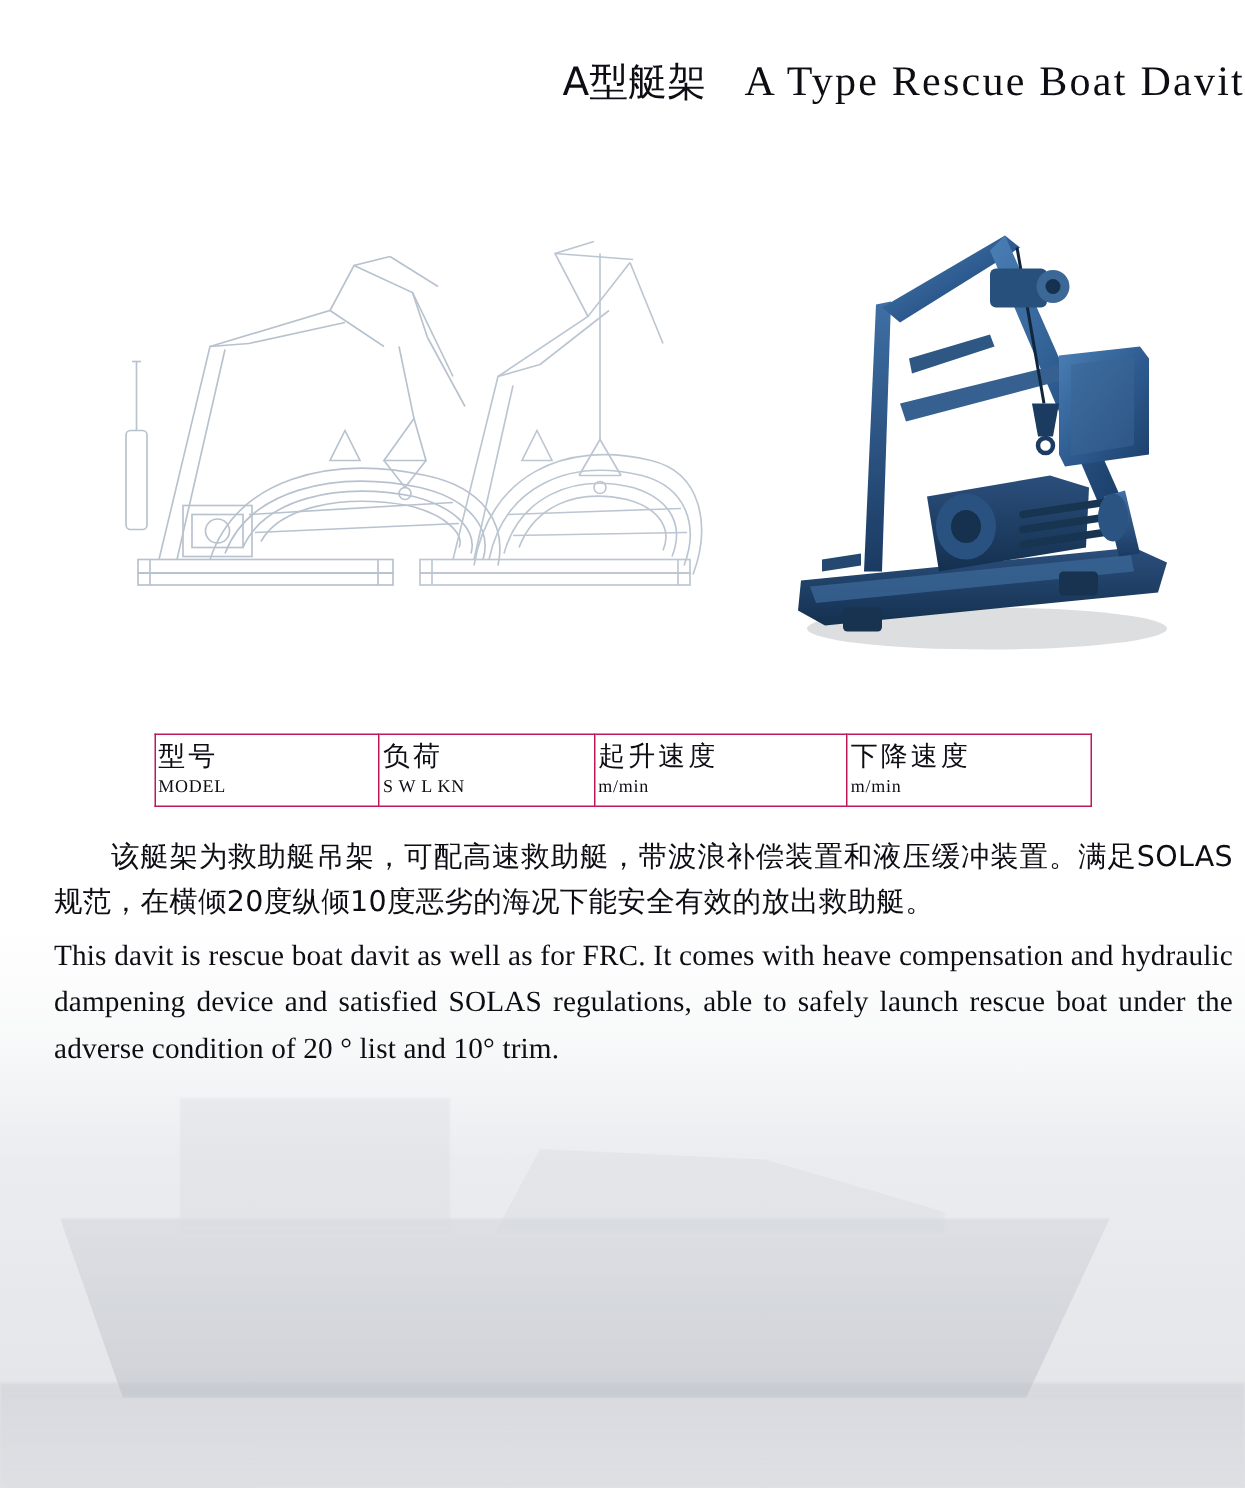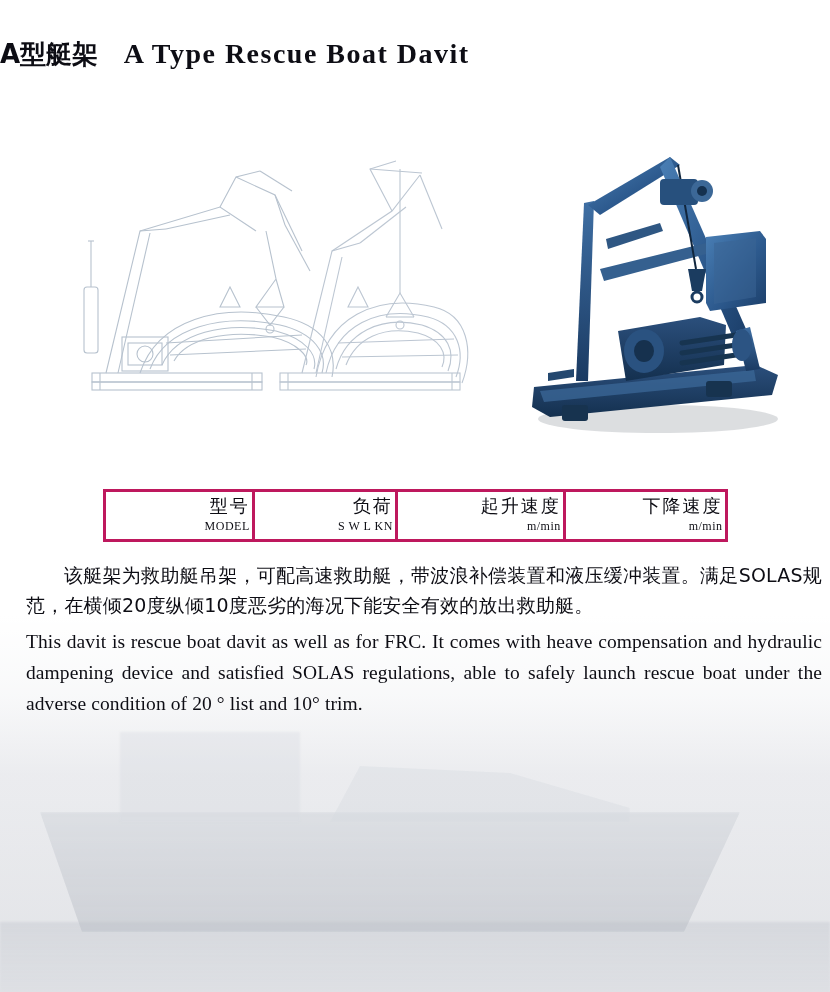--- a/index.html
+++ b/index.html
@@ -58,23 +58,23 @@
     left: 0; right: 0; bottom: 0;
     height: 70px;
     background: linear-gradient(to bottom, rgba(176,182,192,0.5), rgba(205,209,216,0.35));
     filter: blur(1px);
   }
 
   .page { position: relative; z-index: 2; padding: 0; }
 
   
   .title {
-    text-align: left;
+    text-align: right;
     font-size: 28px;
-    font-weight: bold;
+    font-weight: normal;
     letter-spacing: 0.5px;
     padding-top: 18px;
     white-space: nowrap;
   }
   .title .cn { font-family: "DejaVu Sans", sans-serif; font-size: 26px; letter-spacing: 0px; }
   .title .en { letter-spacing: 1.5px; }
 
   
   .figures {
     position: relative;
@@ -96,22 +96,22 @@
   .table-wrap {
     margin: 8px auto 0;
     width: 625px;
   }
   table.spec {
     border-collapse: collapse;
     width: 100%;
     background: rgba(255,255,255,0.85);
   }
   table.spec th, table.spec td {
-    border: 3px solid #be185d;
-    text-align: right;
+    border: 1px solid #be185d;
+    text-align: left;
     font-size: 17px;
     padding: 4px 2px;
     font-family: "Liberation Serif", serif;
   }
   table.spec th {
     font-weight: normal;
     padding: 2px 2px 5px;
   }
   table.spec th .cn {
     display: block;
@@ -125,21 +125,21 @@
     font-size: 12px;
     letter-spacing: 0.5px;
   }
   table.spec td { height: 32px; }
   .col-model { width: 24%; }
   .col-swl { width: 23%; }
   .col-hoist { width: 27%; }
   .col-lower { width: 26%; }
 
   
-  .desc { padding: 18px 8px 0 26px; }
+  .desc { padding: 18px 8px 0 26px; margin-left: 10px; }
   .p-cn {
     font-family: "DejaVu Sans", sans-serif;
     font-size: 19px;
     line-height: 1.62;
     text-indent: 2em;
     text-align: justify;
     margin: 0 0 6px 0;
     letter-spacing: 0.2px;
   }
   .p-en {

